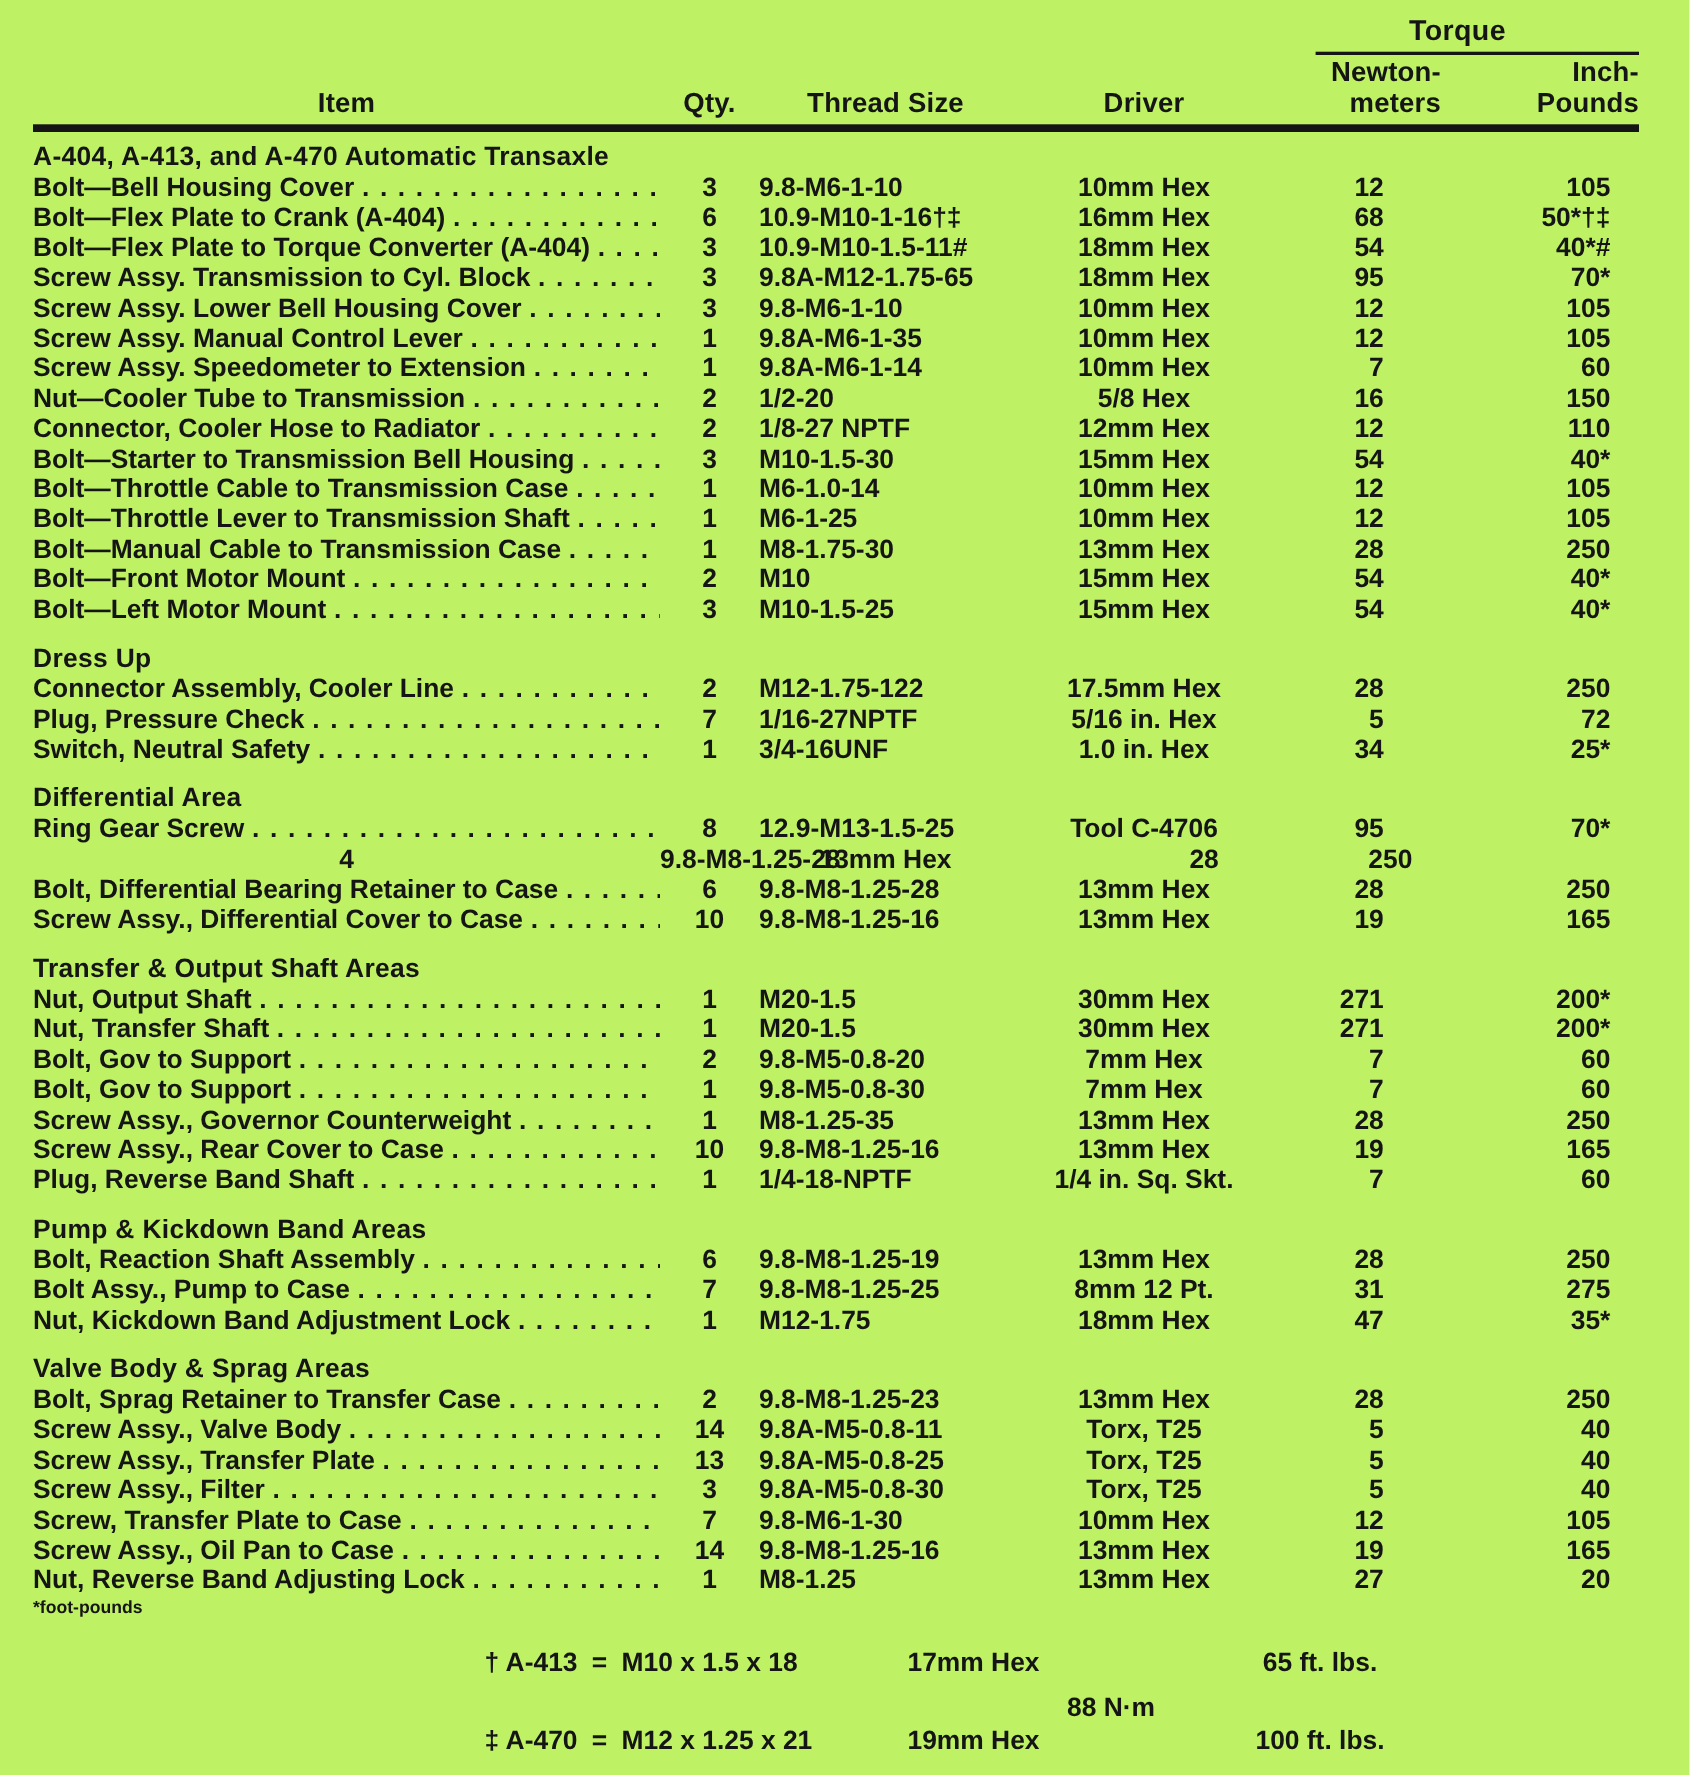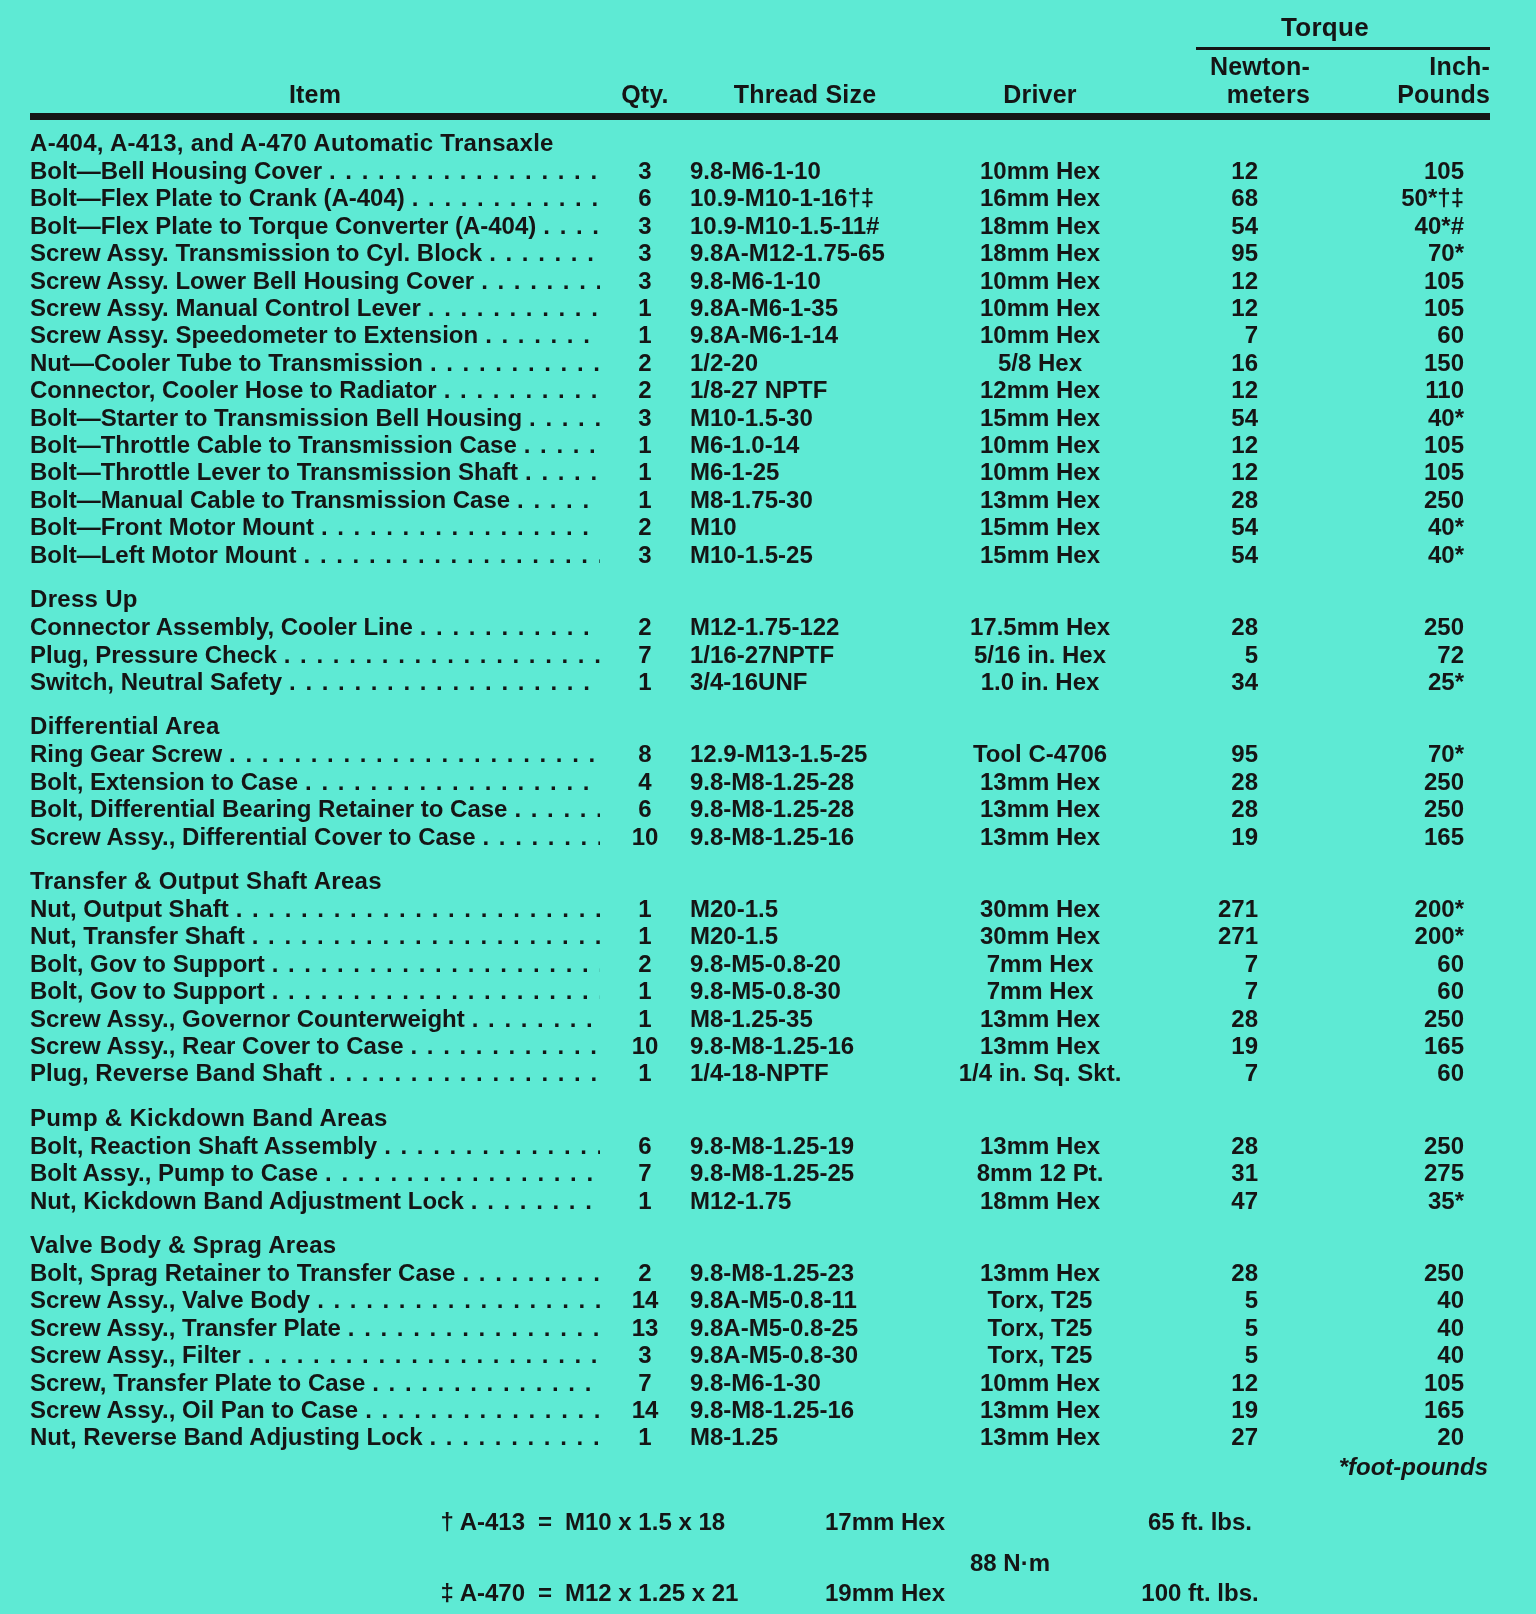--- a/index.html
+++ b/index.html
@@ -1,17 +1,17 @@
 <!DOCTYPE html>
 <html><head>
 <meta charset="utf-8">
 <style>
   html,body{margin:0;padding:0;background:#ffffff;}
   .page{
-    position:relative;width:1536px;height:1614px;background:#5eead4;
+    position:relative;width:1536px;height:1614px;background:#bef264;
     font-family:"Liberation Sans",sans-serif;font-weight:700;color:#151515;
     overflow:hidden;
   }
   .sheet{padding:12px 46px 0 30px;}
 
   
   .hgrid{display:grid;grid-template-columns:570px 90px 230px 240px 150px 180px;}
   .spacer{grid-column:1/5;}
   .torque-cell{grid-column:5/7;display:flex;flex-direction:column;}
   .torque-label{text-align:center;font-size:26px;letter-spacing:.3px;padding-bottom:4px;}
@@ -31,21 +31,21 @@
   .item-text{white-space:nowrap;}
   .leader{flex:1 1 auto;overflow:hidden;white-space:nowrap;margin-left:7px;min-width:0;}
   .leader::after{content:". . . . . . . . . . . . . . . . . . . . . . . . . . . . . . . . . . . . . . . . . . . . . . . . . .";letter-spacing:1.5px;}
   .cell-qty{text-align:center;}
   .cell-thread{text-align:left;white-space:nowrap;}
   .cell-driver{text-align:center;white-space:nowrap;}
   .cell-nm{text-align:right;padding-right:52px;}
   .cell-inlb{text-align:right;padding-right:26px;white-space:nowrap;}
 
   
-  .footpounds{font-size:24px;text-align:right;padding-right:2px;margin-top:2px;font-style:italic;}
+  .footpounds{font-size:16px;text-align:left;padding-right:2px;margin-top:2px;}
   .footnotes{margin-top:26px;}
   .fn-row{display:grid;grid-template-columns:495px 40px 235px 170px 140px 180px;
           font-size:24px;line-height:30px;}
   .fn-label{text-align:right;white-space:nowrap;}
   .fn-eq{text-align:center;}
   .fn-size{text-align:left;white-space:nowrap;}
   .fn-driver{text-align:center;white-space:nowrap;}
   .fn-nm{text-align:left;white-space:nowrap;margin-top:41px;}
   .fn-ftlbs{text-align:center;white-space:nowrap;}
 </style>
@@ -288,24 +288,20 @@
               <span class="item-text">Ring Gear Screw</span>
               <span class="leader"></span>
             </div>
             <div class="cell-qty">8</div>
             <div class="cell-thread">12.9-M13-1.5-25</div>
             <div class="cell-driver">Tool C-4706</div>
             <div class="cell-nm">95</div>
             <div class="cell-inlb">70*</div>
           </div>
           <div class="row">
-            <div class="cell-item">
-              <span class="item-text">Bolt, Extension to Case</span>
-              <span class="leader"></span>
-            </div>
             <div class="cell-qty">4</div>
             <div class="cell-thread">9.8-M8-1.25-28</div>
             <div class="cell-driver">13mm Hex</div>
             <div class="cell-nm">28</div>
             <div class="cell-inlb">250</div>
           </div>
           <div class="row">
             <div class="cell-item">
               <span class="item-text">Bolt, Differential Bearing Retainer to Case</span>
               <span class="leader"></span>

